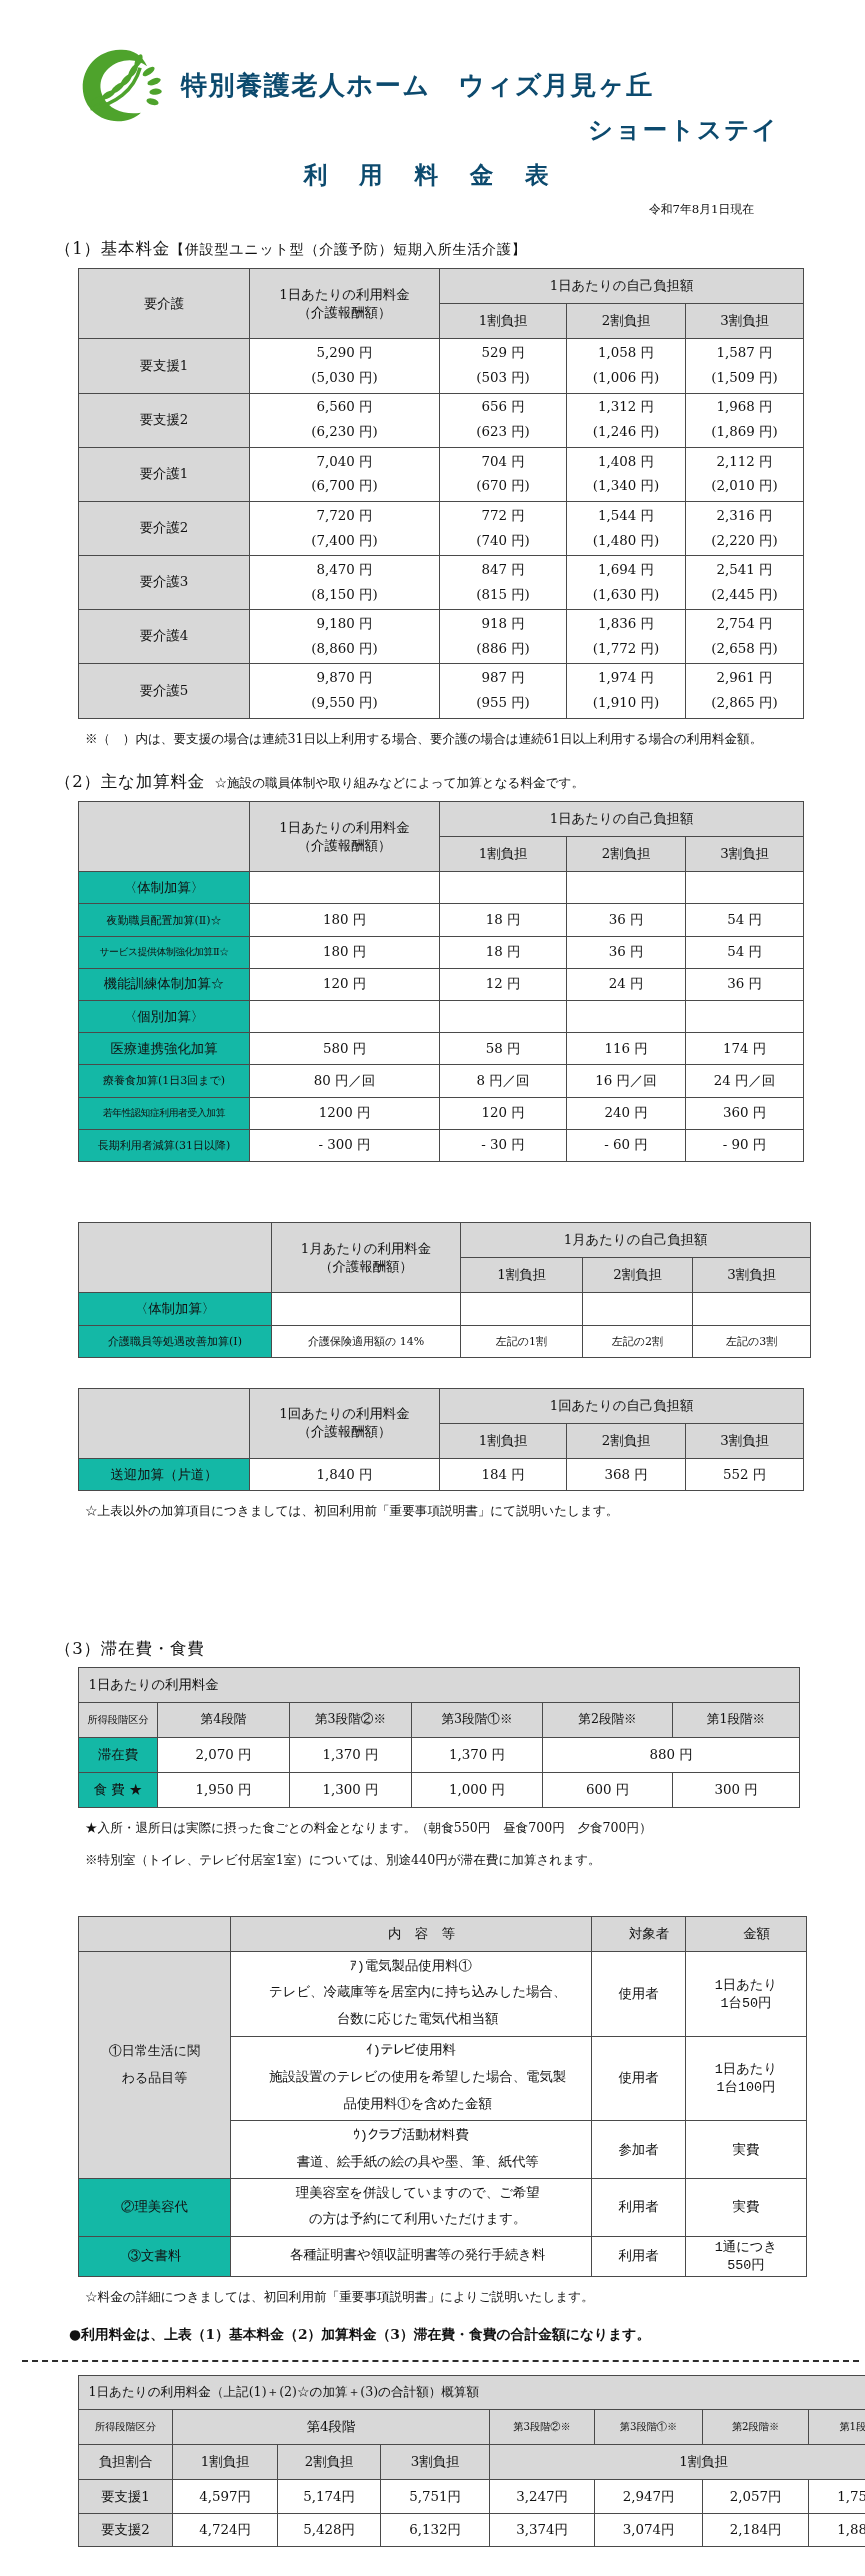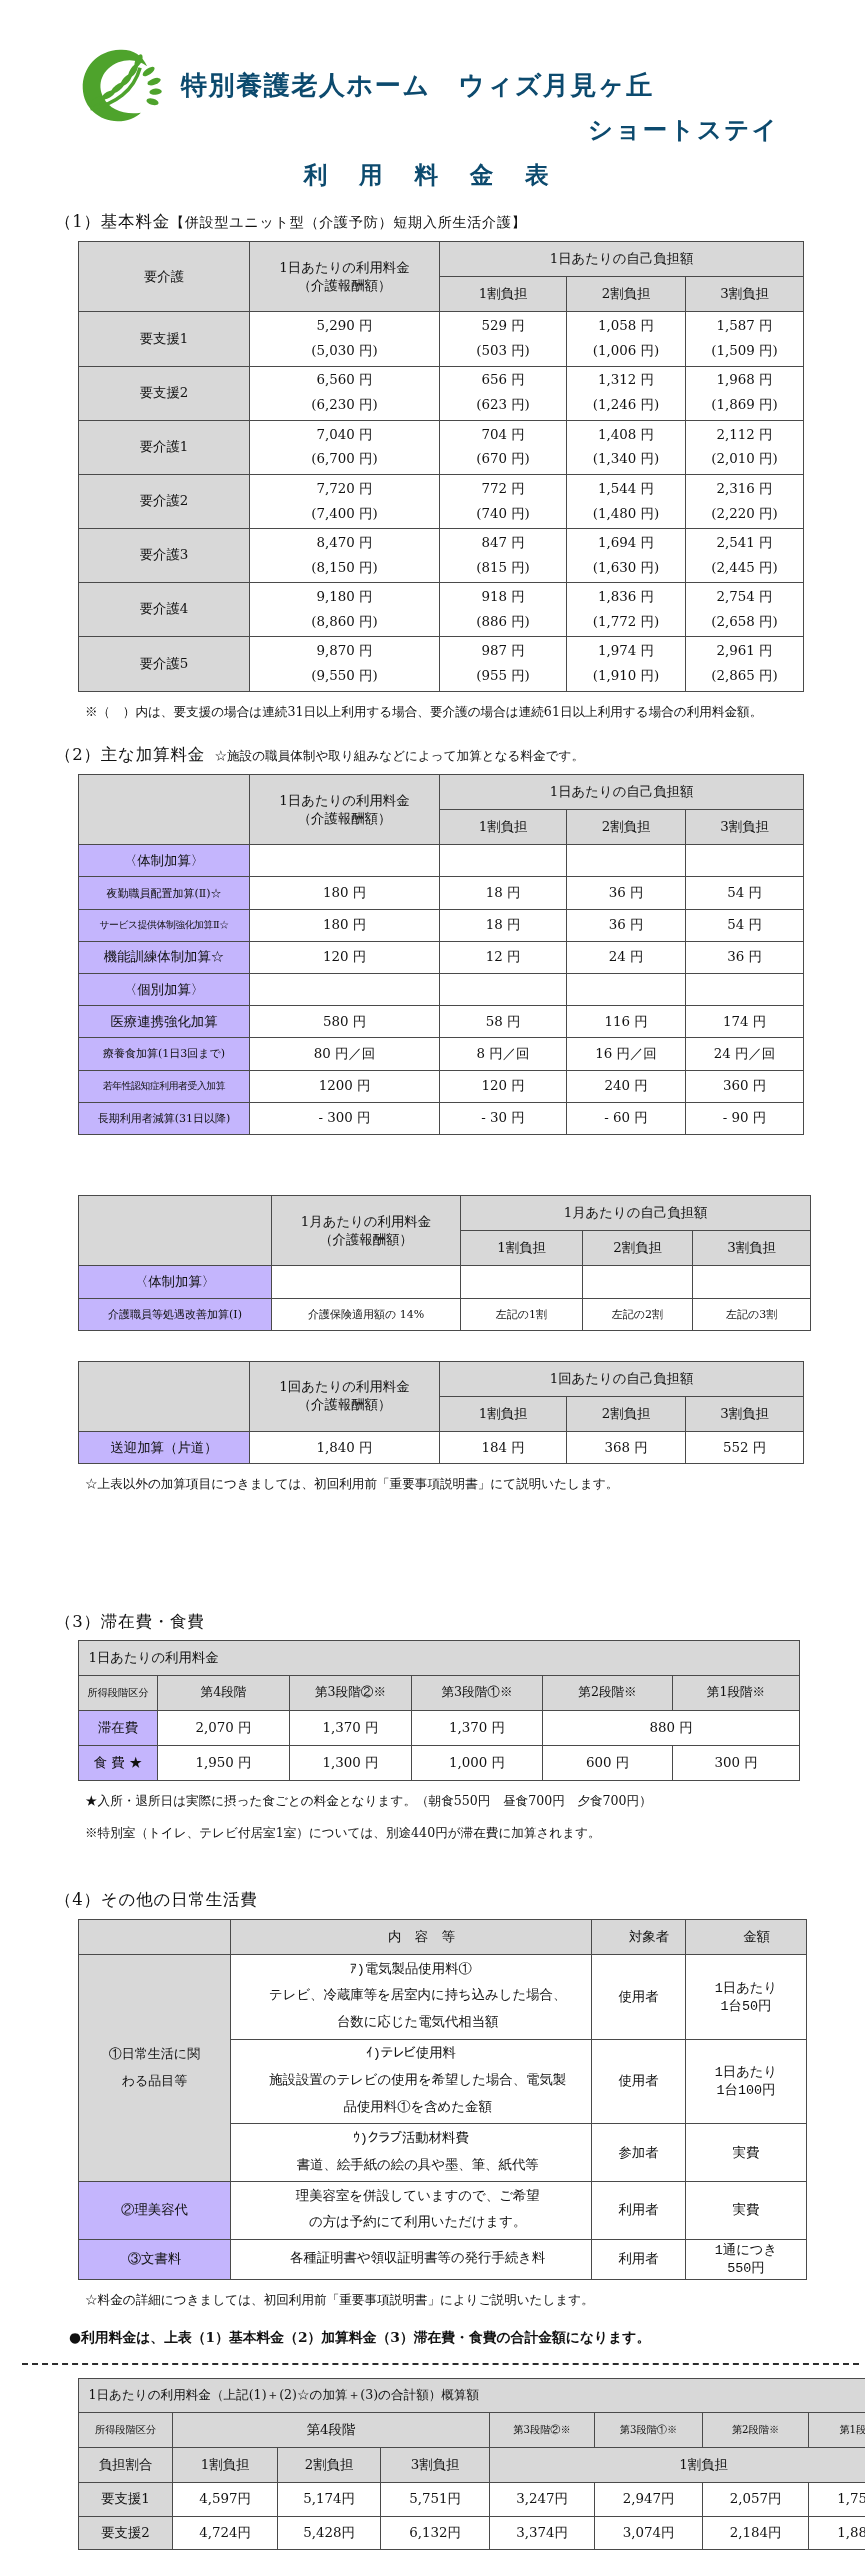--- a/index.html
+++ b/index.html
@@ -24,21 +24,21 @@
   .sec-h .hnote{font-size:12.6px;margin-left:9.4px;letter-spacing:0;}
   .note{font-size:12.6px;margin:7.9px 0 0 38px;line-height:1.9;max-width:732px;}
 
   
   table.t{border-collapse:collapse;table-layout:fixed;margin-left:31px;
           font-size:13.4px;border:1.6px solid #3c3c3c;}
   table.t th,table.t td{border:0.8px solid #4a4a4a;padding:1.6px 3.9px;text-align:center;
           font-weight:normal;overflow:hidden;}
   table.t thead th{background:#d8d8d8;height:31px;}
   td.lab{background:#d8d8d8;}
-  td.lab-l{background:#c4b5fd;text-align:left;padding-left:7px;}
+  td.lab-l{background:#14b8a6;text-align:left;padding-left:7px;}
   td.sm{font-size:11px;margin-left:28px;}
   td.xs{font-size:9.8px;letter-spacing:-0.4px;}
   th.blank{background:#d8d8d8;}
 
   .t1{width:725px;}
   .t1 thead th{height:35px;}
   .t1 tbody td{height:50px;line-height:1.85;}
   .t2{width:725px;margin-top:3.1px;}
   .t2 tbody td{height:28px;}
   .t2b{width:732px;margin-top:60px;}
@@ -85,20 +85,21 @@
           <ellipse cx="95" cy="32" rx="9" ry="4" transform="rotate(-35 95 32)"></ellipse>
           <ellipse cx="102" cy="45" rx="9" ry="4" transform="rotate(-20 102 45)"></ellipse>
           <ellipse cx="104" cy="58" rx="8" ry="4" transform="rotate(-5 104 58)"></ellipse>
           <ellipse cx="100" cy="71" rx="8" ry="4" transform="rotate(15 100 71)"></ellipse>
         </g>
       </svg>
     </span>
     <div class="ghead fac">特別養護老人ホーム　ウィズ月見ヶ丘</div>
     <div class="ghead svc">ショートステイ</div>
     <div class="ghead doc">利 用 料 金 表</div>
+    <div class="date">令和7年8月1日現在</div>
   </div>
 
   <section>
     <div class="sec-h">
       <span>（1）基本料金</span><span class="br">【併設型ユニット型（介護予防）短期入所生活介護】</span>
     </div>
     <table class="t t1">
       <colgroup>
           <col style="width:171px">
           <col style="width:190px">
@@ -391,21 +392,20 @@
             <td>600 円</td>
             <td>300 円</td>
           </tr>
         </tbody>
     </table>
     <div class="note">★入所・退所日は実際に摂った食ごとの料金となります。（朝食550円　昼食700円　夕食700円）</div>
     <div class="note">※特別室（トイレ、テレビ付居室1室）については、別途440円が滞在費に加算されます。</div>
   </section>
 
   <section style="margin-top:44px;">
-    <div class="sec-h">（4）その他の日常生活費</div>
     <table class="t t4">
       <colgroup>
           <col style="width:152px">
           <col style="width:361px">
           <col style="width:94px">
           <col style="width:121px">
         </colgroup>
       <thead>
         <tr>
           <th class="blank"></th>

